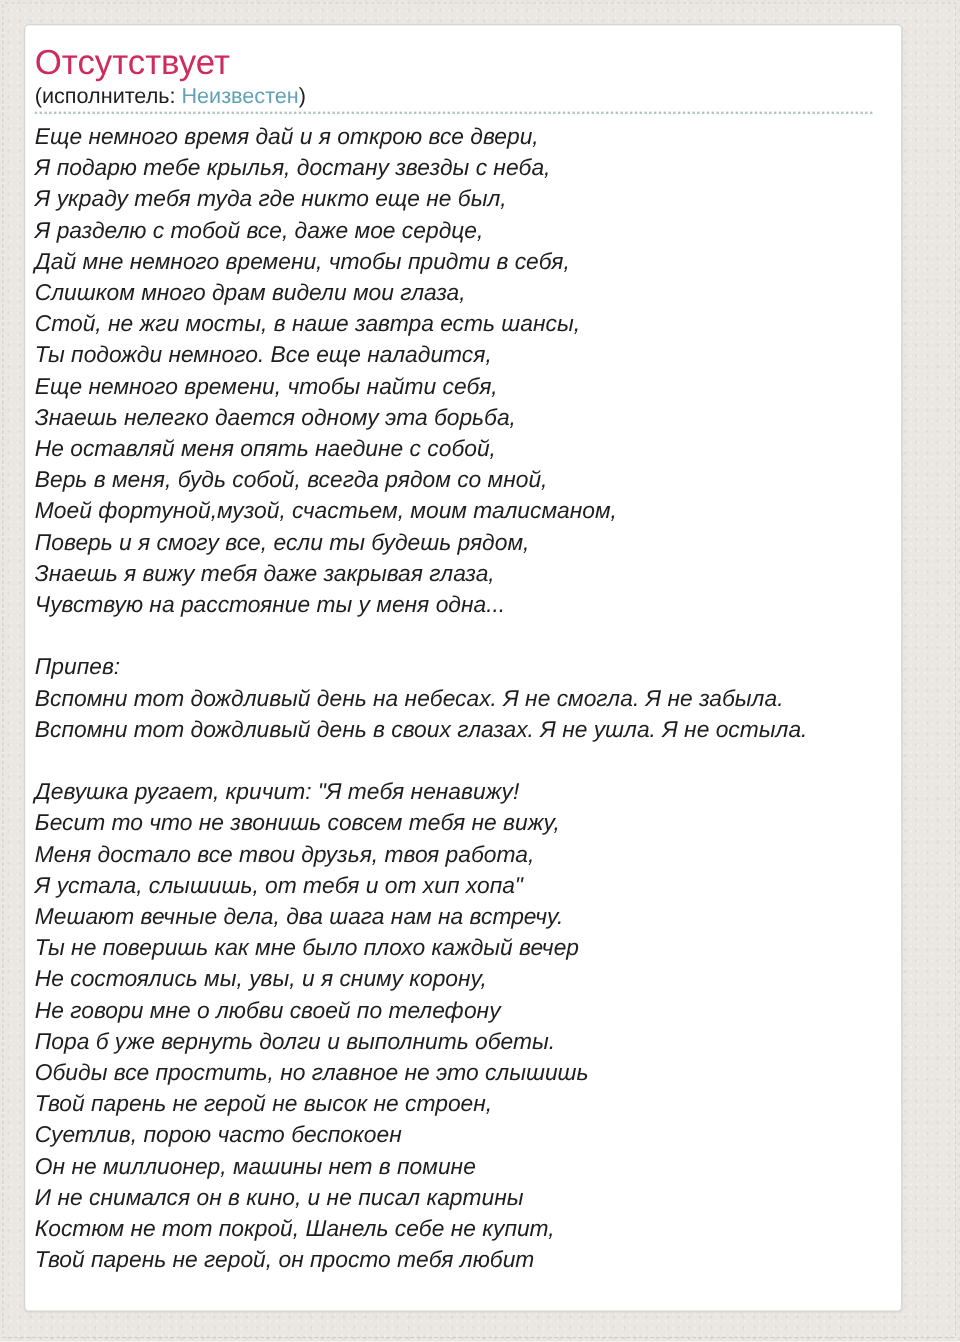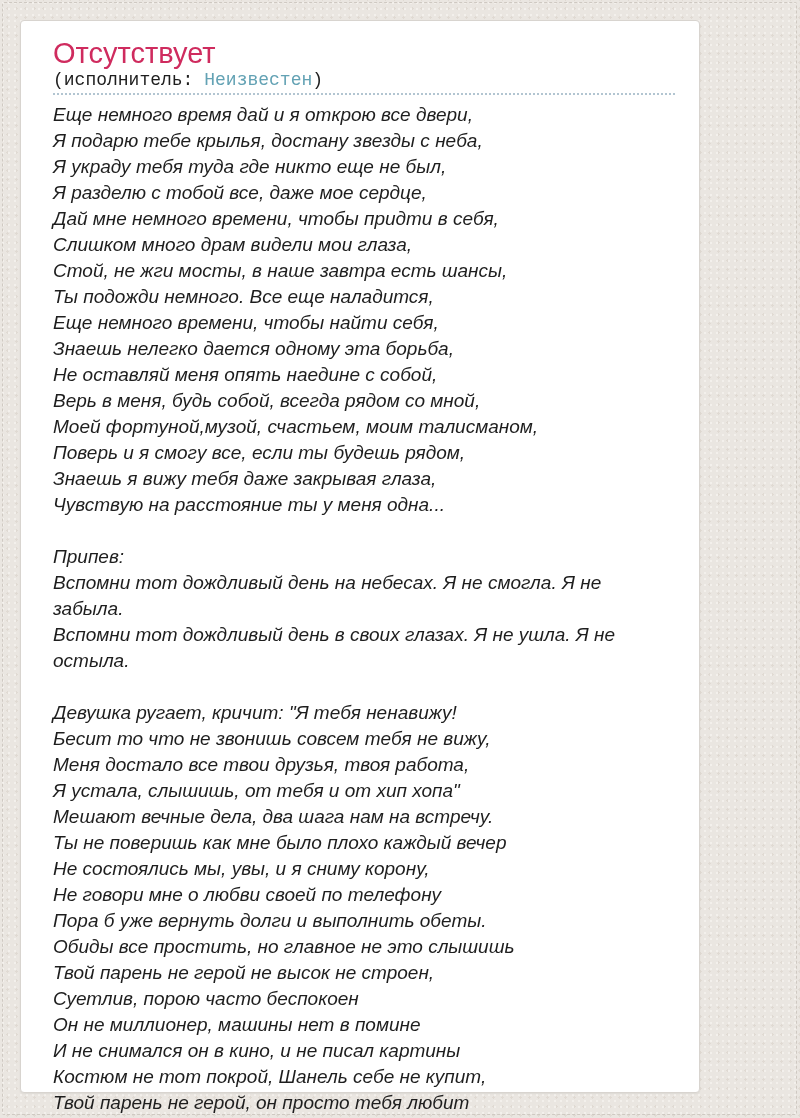--- a/index.html
+++ b/index.html
@@ -27,47 +27,46 @@
     right: 3px;
     bottom: 3px;
     border: 1px dashed #cfc9c2;
     border-radius: 2px;
     pointer-events: none;
   }
   .card {
     position: absolute;
     left: 20px;
     top: 20px;
-    width: 680px;
+    width: 732px;
     height: 1073px;
     box-sizing: border-box;
     background: #ffffff;
     border: 1px solid #d8d4cf;
     border-radius: 4px;
     box-shadow: 0 1px 2px rgba(0,0,0,0.06);
-    padding: 16px 24px 26px 32px;
+    padding: 16px 24px 26px 8px;
   }
   .header {
     border-bottom: 2px dotted #b2c5d1;
     padding-bottom: 2px;
   }
   .title {
     display: block;
     font-size: 29px;
     line-height: 32px;
     font-weight: 400;
     color: #cf2b5e;
     text-decoration: none;
     cursor: pointer;
   }
   .subtitle {
     font-size: 18px;
     line-height: 22px;
     color: #1e1e1e;
-    font-family: Liberation Mono, monospace;
   }
   .artist-link {
     color: #63a2b4;
     text-decoration: none;
     cursor: pointer;
   }
   .lyrics {
     margin-top: 7px;
     font-size: 19px;
     line-height: 26px;

